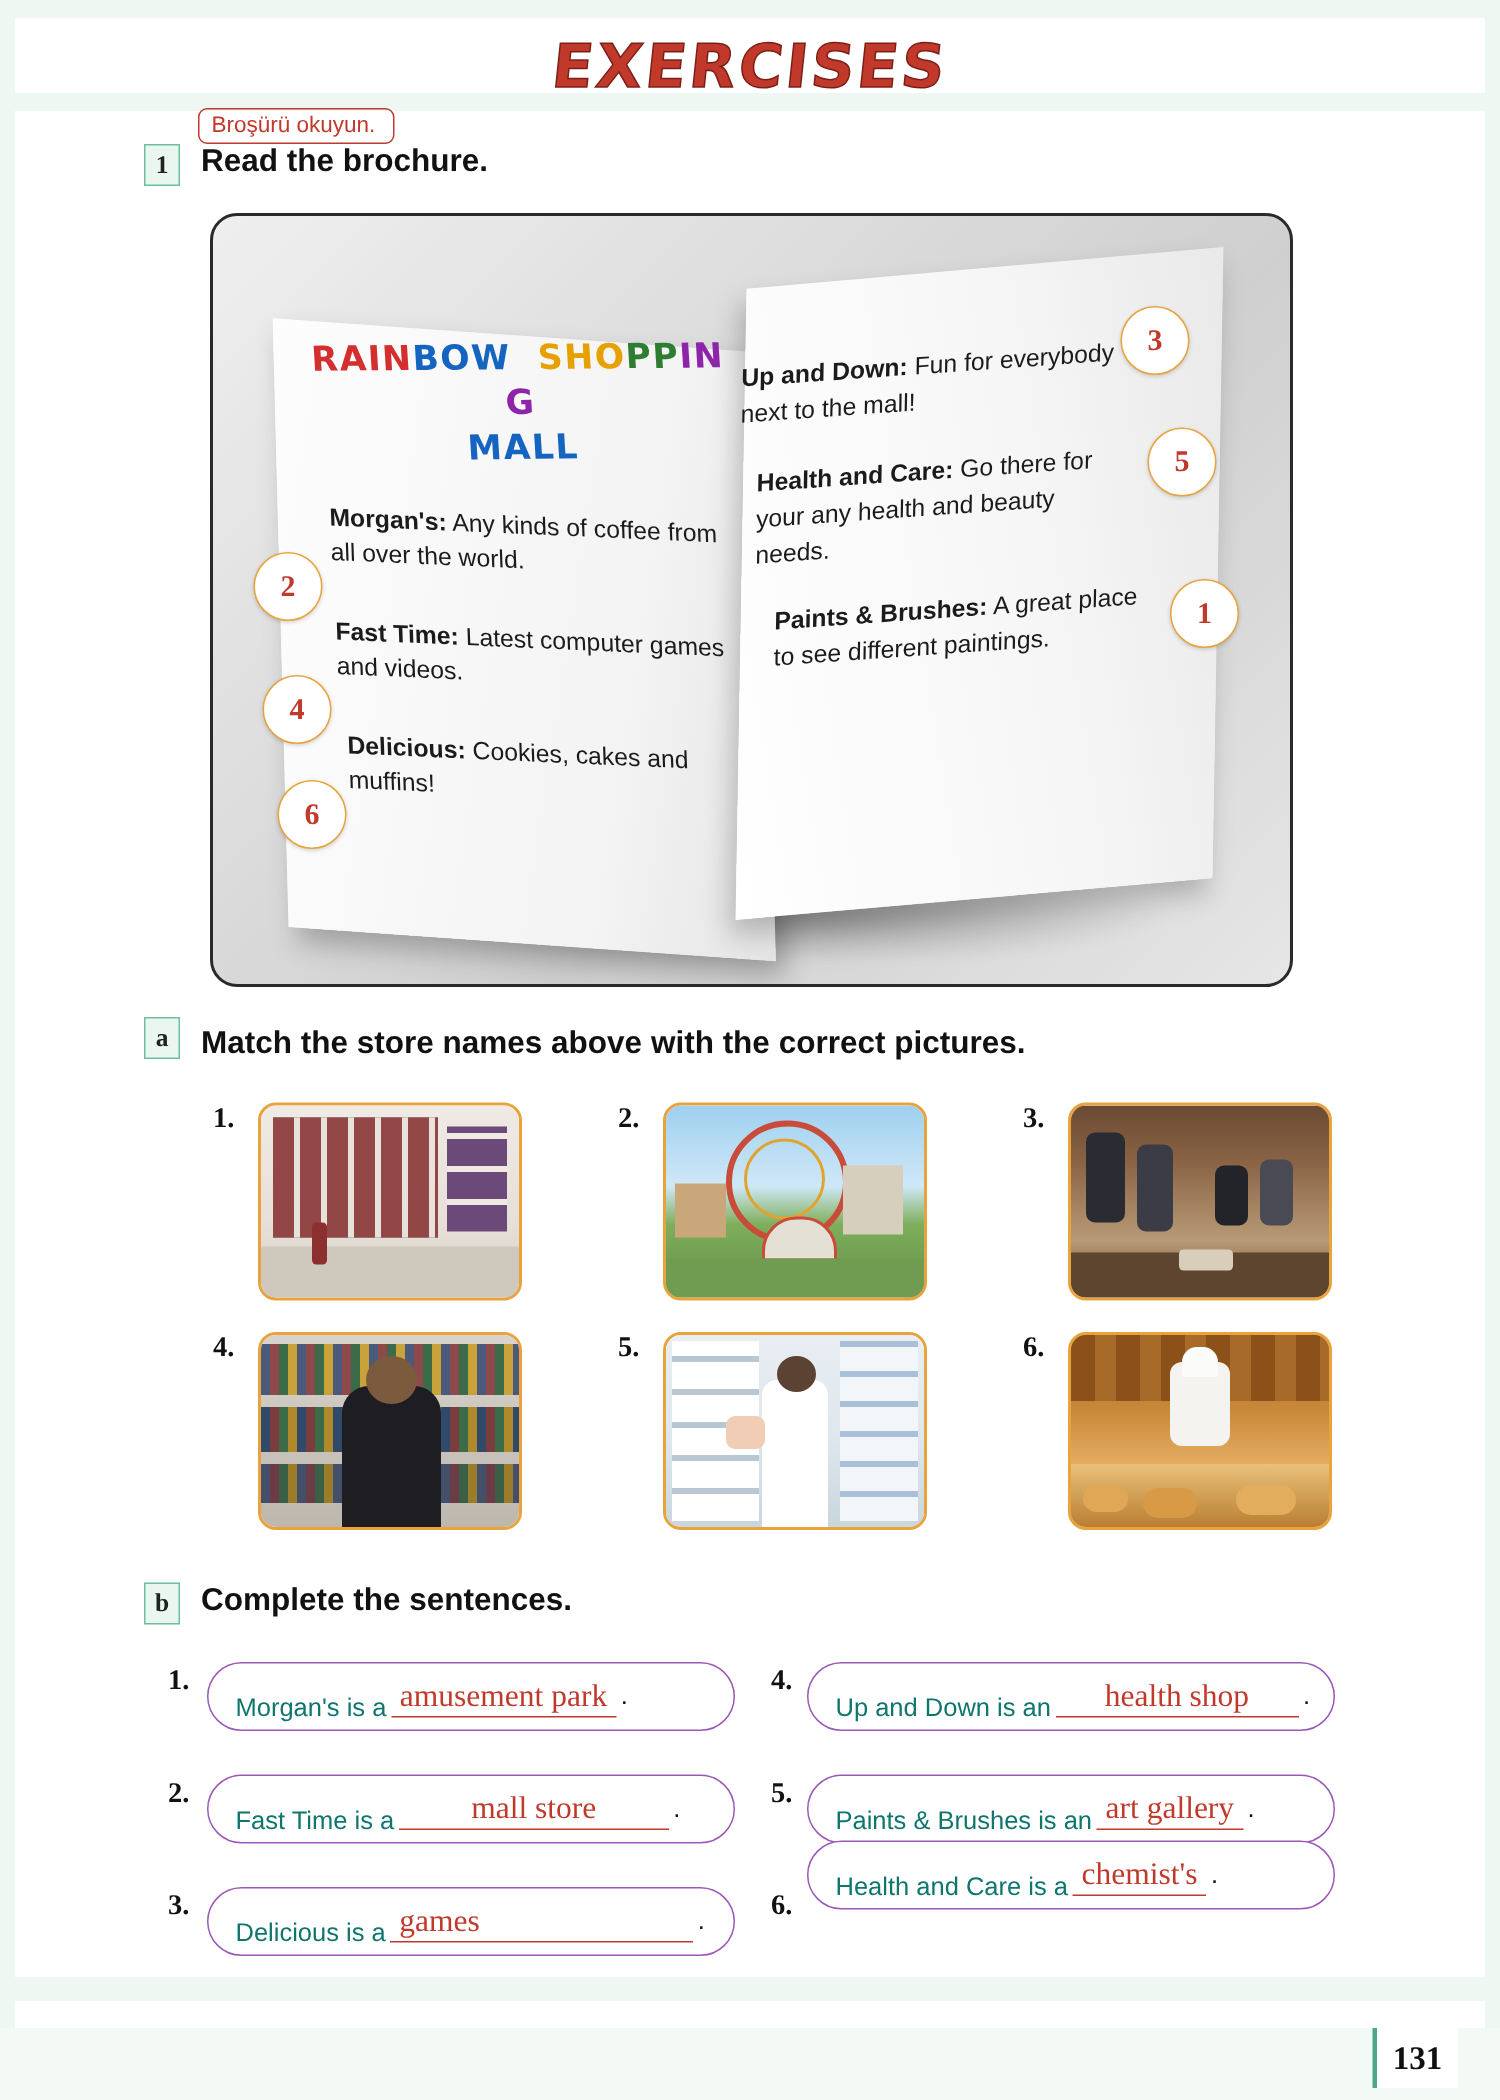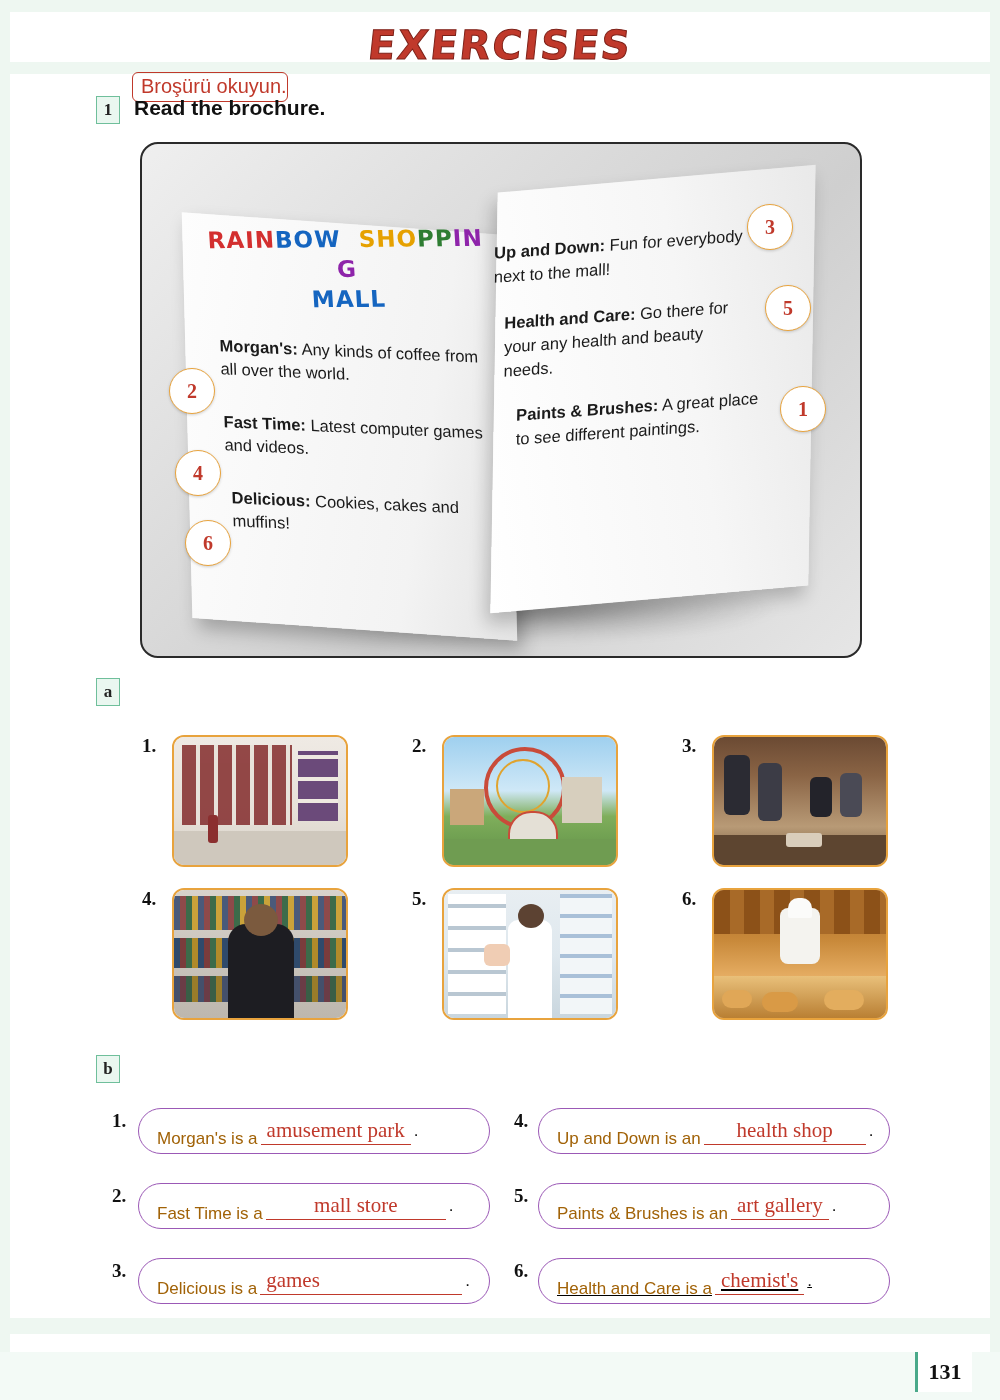--- a/index.html
+++ b/index.html
@@ -45,22 +45,22 @@
     font-size:17px;
     font-weight:bold;
     display:flex;align-items:center;justify-content:center;
     font-family:"Liberation Serif", serif;
   }
   .tr-box{
     position:absolute;
     border:1.4px solid #c0392b;
     border-radius:6px;
     color:#c0392b;
-    font-size:20px;
-    padding:2px 0 3px 8px;
+    font-size:15px;
+    padding:2px 12px 3px 8px;
     font-family:"Liberation Sans", sans-serif;
     background:transparent;
     white-space:nowrap;
   }
   .en-line{
     position:absolute;
     font-size:21px;
     font-weight:bold;
     color:#111;
     white-space:nowrap;
@@ -135,21 +135,21 @@
   
   .snum{
     position:absolute;font-size:19px;font-weight:bold;color:#111;
     font-family:"Liberation Serif", serif;
   }
   .pill{
     position:absolute;height:46px;border:1.6px solid #9b59b6;border-radius:24px;
     background:#fff;display:flex;align-items:center;
     padding:0 18px;box-sizing:border-box;
   }
-  .pill .q{font-size:17px;color:#a16207;white-space:nowrap;margin-top:16px;}
+  .pill .q{font-size:17px;color:#0f766e;white-space:nowrap;margin-top:16px;}
   .ans{
     color:#c0392b;font-size:21px;
     font-family:"Liberation Serif", serif;
     border-bottom:1.2px solid #c0392b;
     padding:0 6px 1px 6px;
     margin:0 3px;
     display:inline-block;
     white-space:nowrap;
   }
   .dot{font-size:17px;color:#111;}
@@ -224,20 +224,21 @@
   </div>
 
   <div class="bubble" style="left:747px;top:204px;">3</div>
   <div class="bubble" style="left:765px;top:285px;">5</div>
   <div class="bubble" style="left:780px;top:386px;">1</div>
   <div class="bubble" style="left:169px;top:368px;">2</div>
   <div class="bubble" style="left:175px;top:450px;">4</div>
   <div class="bubble" style="left:185px;top:520px;">6</div>
 
   <div class="marker" style="left:96px;top:678px;">a</div>
+  <div class="en-line" style="left:134px;top:684px;">Match the store names above with the correct pictures.</div>
 
   <div class="pic-num" style="left:142px;top:735px;">1.</div>
   <div class="pic" style="left:172px;top:735px;">
     <div class="inner" style="background:linear-gradient(180deg,#efeae4 0%,#e6e0d8 60%,#d8d2c8 100%);">
       <div style="position:absolute;left:8px;top:8px;width:110px;height:80px;background:
         repeating-linear-gradient(90deg,#8b3a3a 0 14px,#e8e2da 14px 18px),
         repeating-linear-gradient(0deg,#3b4a66 0 16px,#e8e2da 16px 20px);opacity:.92;"></div>
       <div style="position:absolute;left:124px;top:14px;width:40px;height:70px;background:repeating-linear-gradient(0deg,#6b4a7a 0 18px,#efe9e1 18px 22px);"></div>
       <div style="position:absolute;left:0;bottom:0;width:172px;height:34px;background:#cfc8bd;"></div>
       <div style="position:absolute;left:34px;bottom:22px;width:10px;height:28px;background:#8b2f2f;border-radius:3px;"></div>
@@ -297,20 +298,21 @@
       <div style="position:absolute;left:66px;top:18px;width:40px;height:56px;background:#f4f3ef;border-radius:8px;"></div>
       <div style="position:absolute;left:74px;top:8px;width:24px;height:20px;background:#fbfbfa;border-radius:10px 10px 2px 2px;"></div>
       <div style="position:absolute;left:0;bottom:0;width:172px;height:42px;background:linear-gradient(180deg,#e9c07a,#b97f33);"></div>
       <div style="position:absolute;left:8px;bottom:10px;width:30px;height:18px;background:#e0a757;border-radius:10px;"></div>
       <div style="position:absolute;left:48px;bottom:6px;width:36px;height:20px;background:#d99a46;border-radius:10px;"></div>
       <div style="position:absolute;left:110px;bottom:8px;width:40px;height:20px;background:#e3ad5e;border-radius:10px;"></div>
     </div>
   </div>
 
   <div class="marker" style="left:96px;top:1055px;">b</div>
+  <div class="en-line" style="left:134px;top:1055px;">Complete the sentences.</div>
 
   <div class="snum" style="left:112px;top:1110px;">1.</div>
   <div class="pill" style="left:138px;top:1108px;width:352px;">
     <span class="q">Morgan's is a</span>
     <span class="ans">amusement park</span>
     <span class="dot">.</span>
   </div>
 
   <div class="snum" style="left:514px;top:1110px;">4.</div>
   <div class="pill" style="left:538px;top:1108px;width:352px;">
@@ -334,21 +336,21 @@
   </div>
 
   <div class="snum" style="left:112px;top:1260px;">3.</div>
   <div class="pill" style="left:138px;top:1258px;width:352px;">
     <span class="q">Delicious is a</span>
     <span class="ans" style="min-width:190px;text-align:left;">games</span>
     <span class="dot">.</span>
   </div>
 
   <div class="snum" style="left:514px;top:1260px;">6.</div>
-  <div class="pill" style="left:538px;top:1258px;width:352px;text-decoration:underline;">
+  <div class="pill" style="left:538px;top:1227px;width:352px;">
     <span class="q">Health and Care is a</span>
     <span class="ans">chemist's</span>
     <span class="dot">.</span>
   </div>
 
   <div class="pagenum">131</div>
 
 </div>
 
 </body></html>

